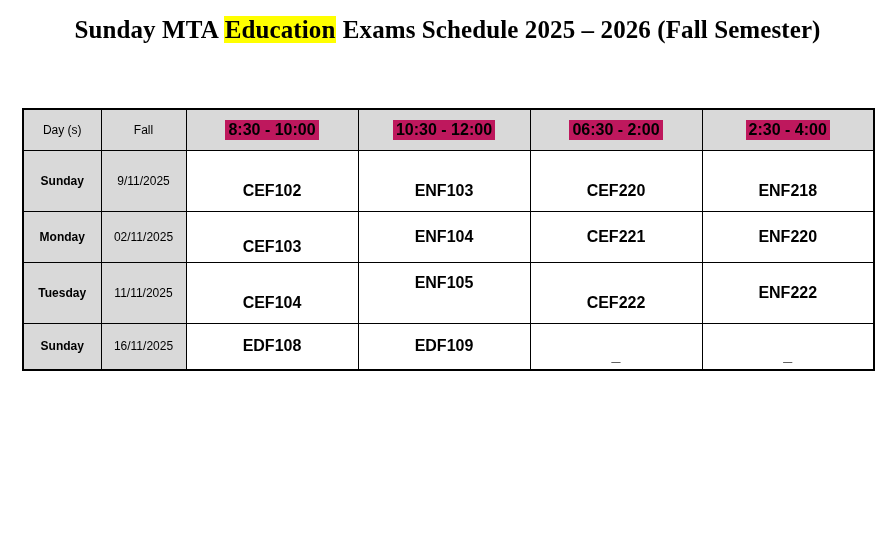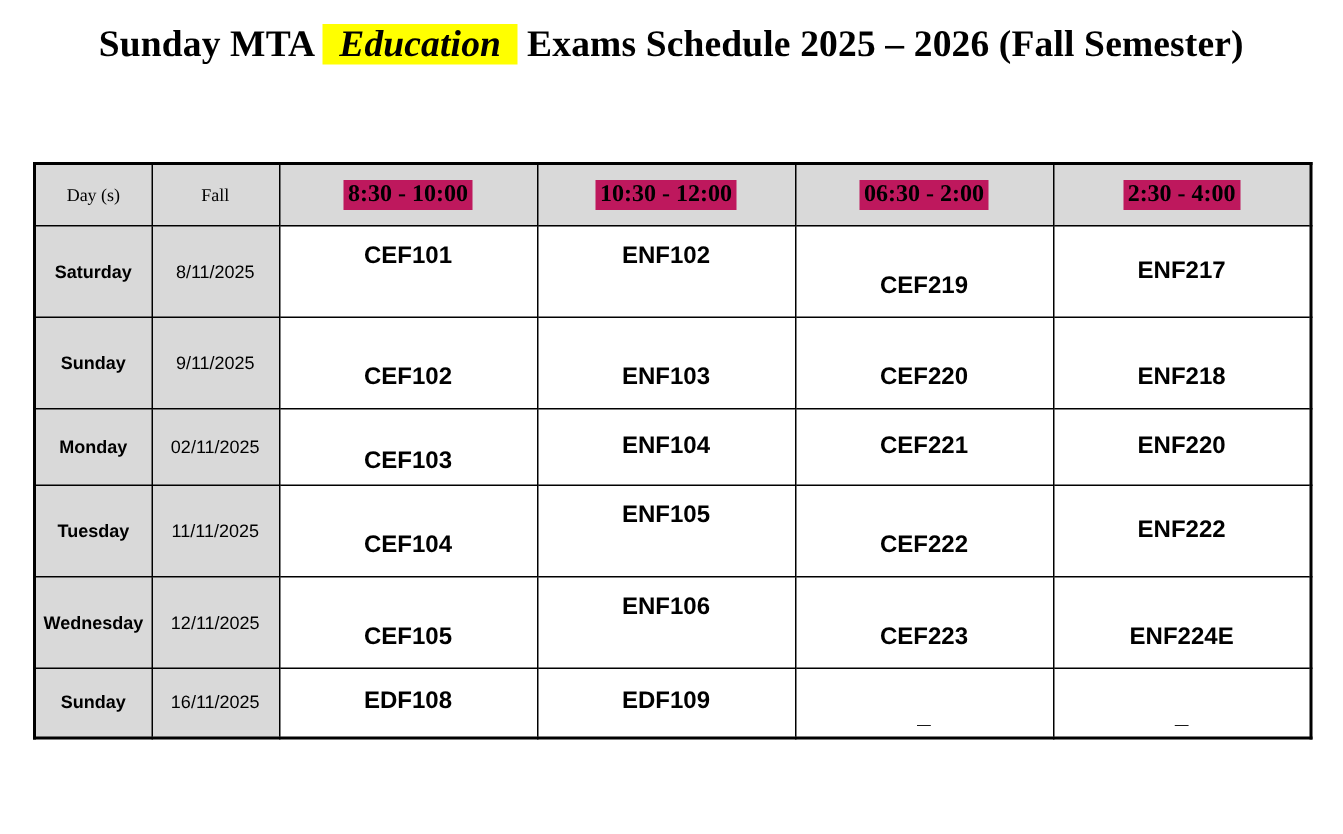--- a/index.html
+++ b/index.html
@@ -23,22 +23,21 @@
     font-family: "Liberation Serif", serif;
     font-size: 25px;
     font-weight: 700;
     color: #000000;
     margin-top: 16px;
     letter-spacing: 0.1px;
     white-space: nowrap;
   }
   .title .hl {
     background: #ffff00;
-    padding: 0 11px;
-    font-style: italic;
+    padding: 0 1px;
   }
   .table-wrap {
     position: absolute;
     left: 22px;
     top: 92px;
     width: 851px;
   }
   table.schedule {
     border-collapse: collapse;
     table-layout: fixed;
@@ -52,21 +51,20 @@
     color: #000000;
     padding: 0;
   }
   col.c-day    { width: 78px; }
   col.c-date   { width: 85px; }
   col.c-slot   { width: 172px; }
 
   .hdr-row td {
     height: 40px;
     background: #d9d9d9;
-    font-family: Liberation Serif, serif;
   }
   .hdr-daylabel, .hdr-datelabel {
     font-size: 12px;
     font-weight: 400;
   }
   .hdr-slot span {
     background: #be185d;
     font-size: 16px;
     font-weight: 700;
     padding: 1px 3px;
@@ -117,36 +115,20 @@
       <tbody id="table-body">
           <tr class="hdr-row">
             <td class="hdr-daylabel">Day (s)</td>
             <td class="hdr-datelabel">Fall</td>
             <td class="hdr-slot"><span>8:30 - 10:00</span></td>
             <td class="hdr-slot"><span>10:30 - 12:00</span></td>
             <td class="hdr-slot"><span>06:30 - 2:00</span></td>
             <td class="hdr-slot"><span>2:30 - 4:00</span></td>
           </tr>
           <tr style="height: 61px;">
-            <td class="day-cell">Saturday</td>
-            <td class="date-cell">8/11/2025</td>
-            <td class="code-cell">
-              <span class="inner v-up">CEF101</span>
-            </td>
-            <td class="code-cell">
-              <span class="inner v-up">ENF102</span>
-            </td>
-            <td class="code-cell">
-              <span class="inner v-dn">CEF219</span>
-            </td>
-            <td class="code-cell">
-              <span class="inner v-mid">ENF217</span>
-            </td>
-          </tr>
-          <tr style="height: 61px;">
             <td class="day-cell">Sunday</td>
             <td class="date-cell">9/11/2025</td>
             <td class="code-cell">
               <span class="inner v-dn">CEF102</span>
             </td>
             <td class="code-cell">
               <span class="inner v-dn">ENF103</span>
             </td>
             <td class="code-cell">
               <span class="inner v-dn">CEF220</span>
@@ -180,36 +162,20 @@
             <td class="code-cell">
               <span class="inner v-up">ENF105</span>
             </td>
             <td class="code-cell">
               <span class="inner v-dn">CEF222</span>
             </td>
             <td class="code-cell">
               <span class="inner v-mid">ENF222</span>
             </td>
           </tr>
-          <tr style="height: 61px;">
-            <td class="day-cell">Wednesday</td>
-            <td class="date-cell">12/11/2025</td>
-            <td class="code-cell">
-              <span class="inner v-dn">CEF105</span>
-            </td>
-            <td class="code-cell">
-              <span class="inner v-up">ENF106</span>
-            </td>
-            <td class="code-cell">
-              <span class="inner v-dn">CEF223</span>
-            </td>
-            <td class="code-cell">
-              <span class="inner v-dn">ENF224E</span>
-            </td>
-          </tr>
           <tr style="height: 46px;">
             <td class="day-cell">Sunday</td>
             <td class="date-cell">16/11/2025</td>
             <td class="code-cell">
               <span class="inner v-mid">EDF108</span>
             </td>
             <td class="code-cell">
               <span class="inner v-mid">EDF109</span>
             </td>
             <td class="code-cell">

